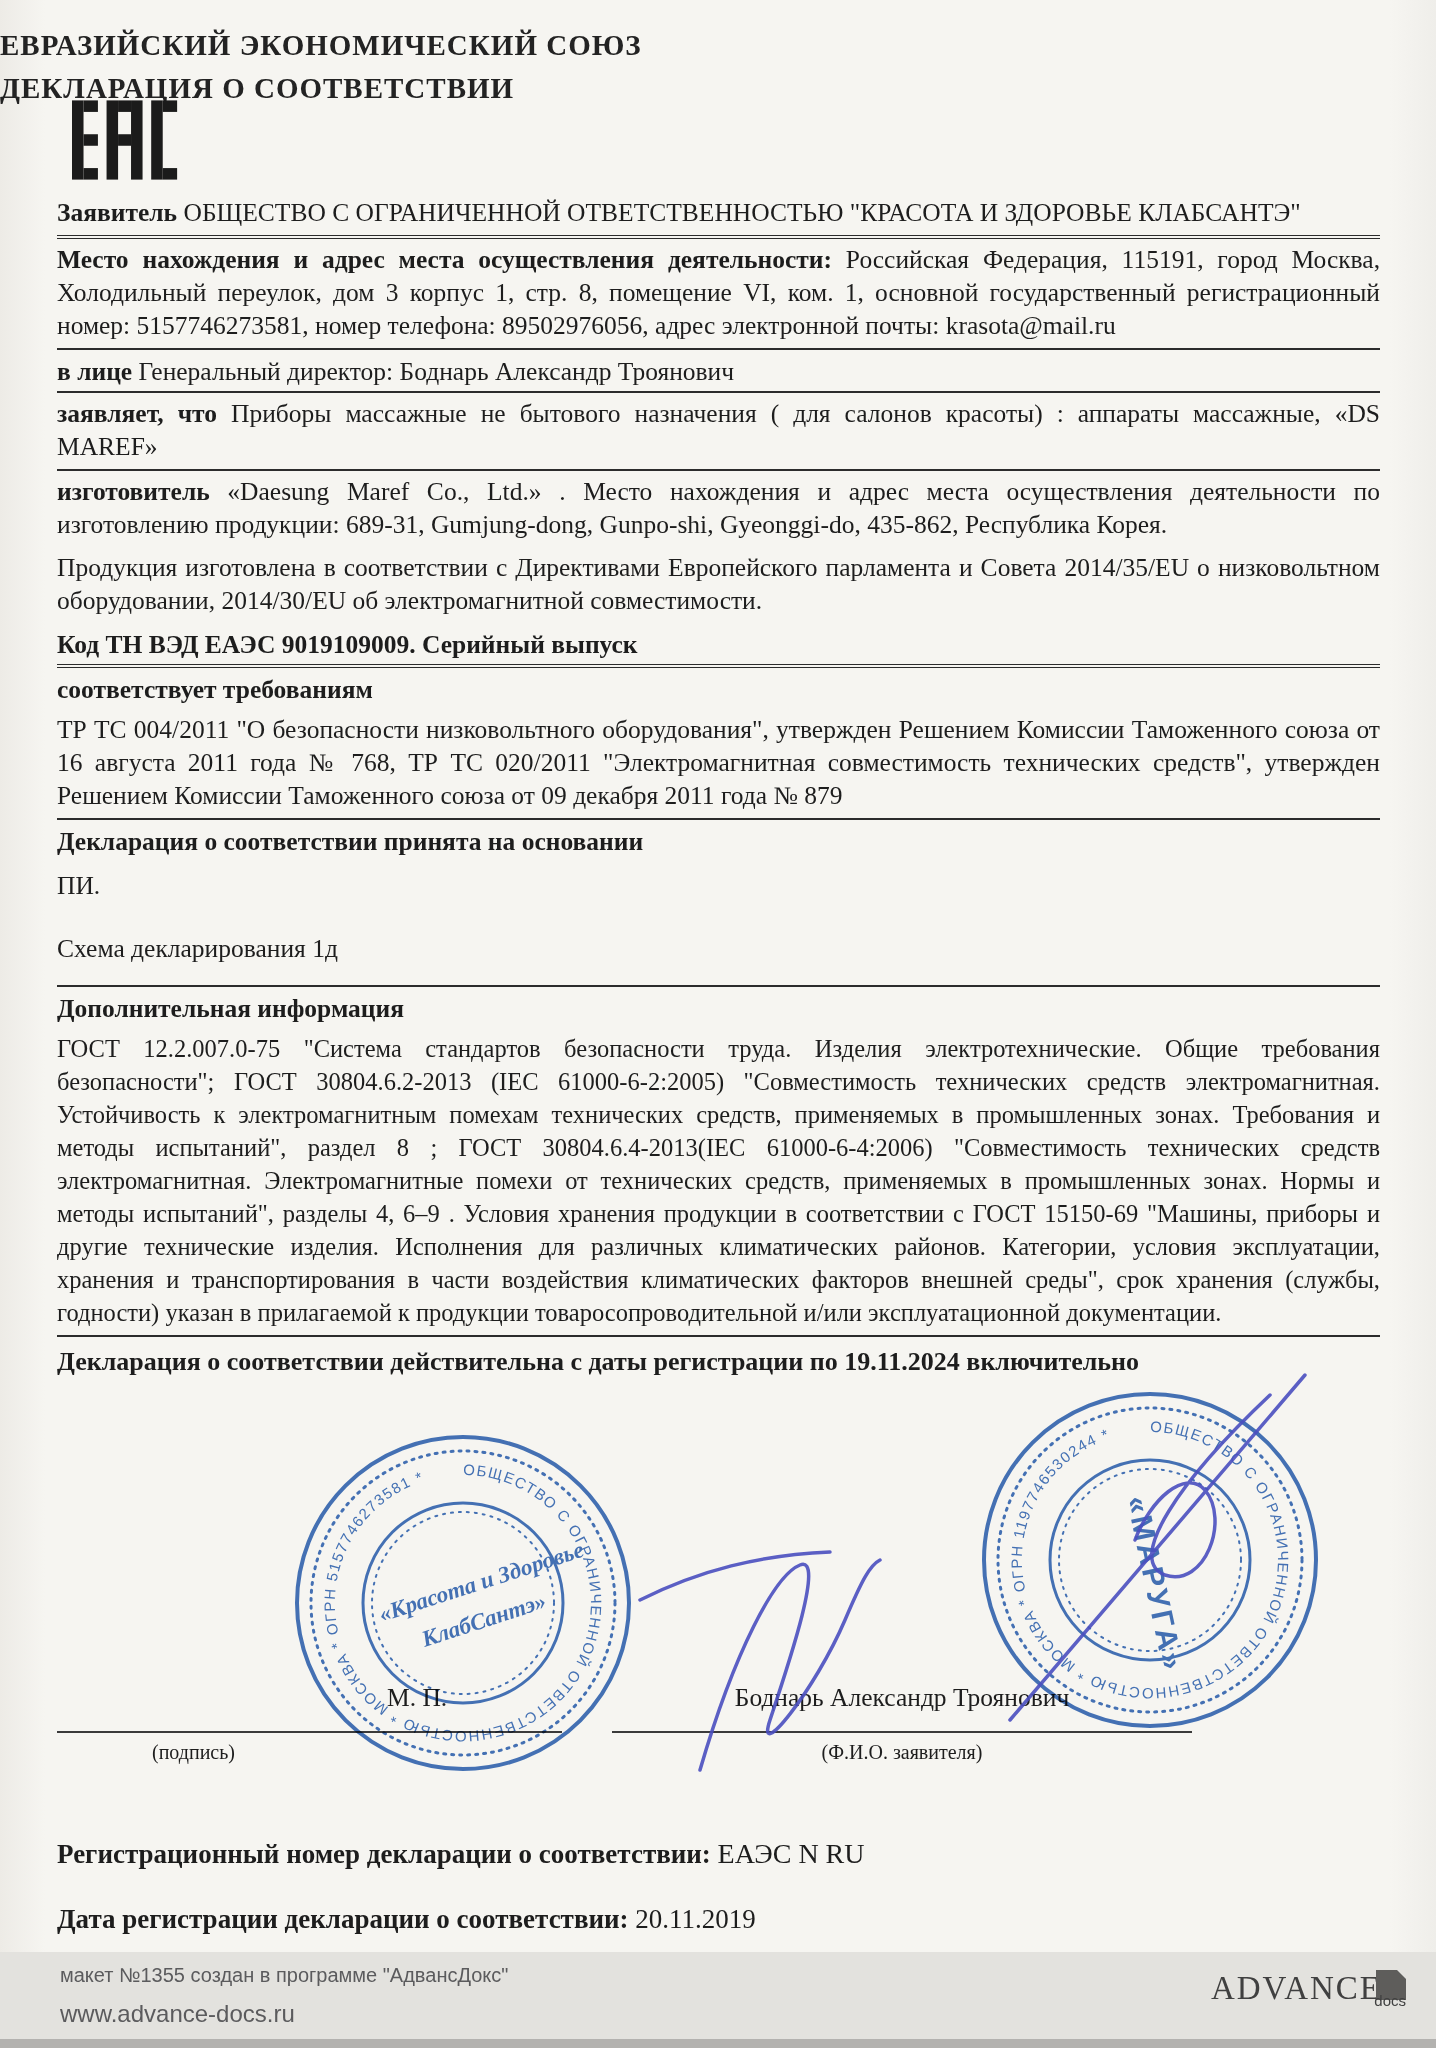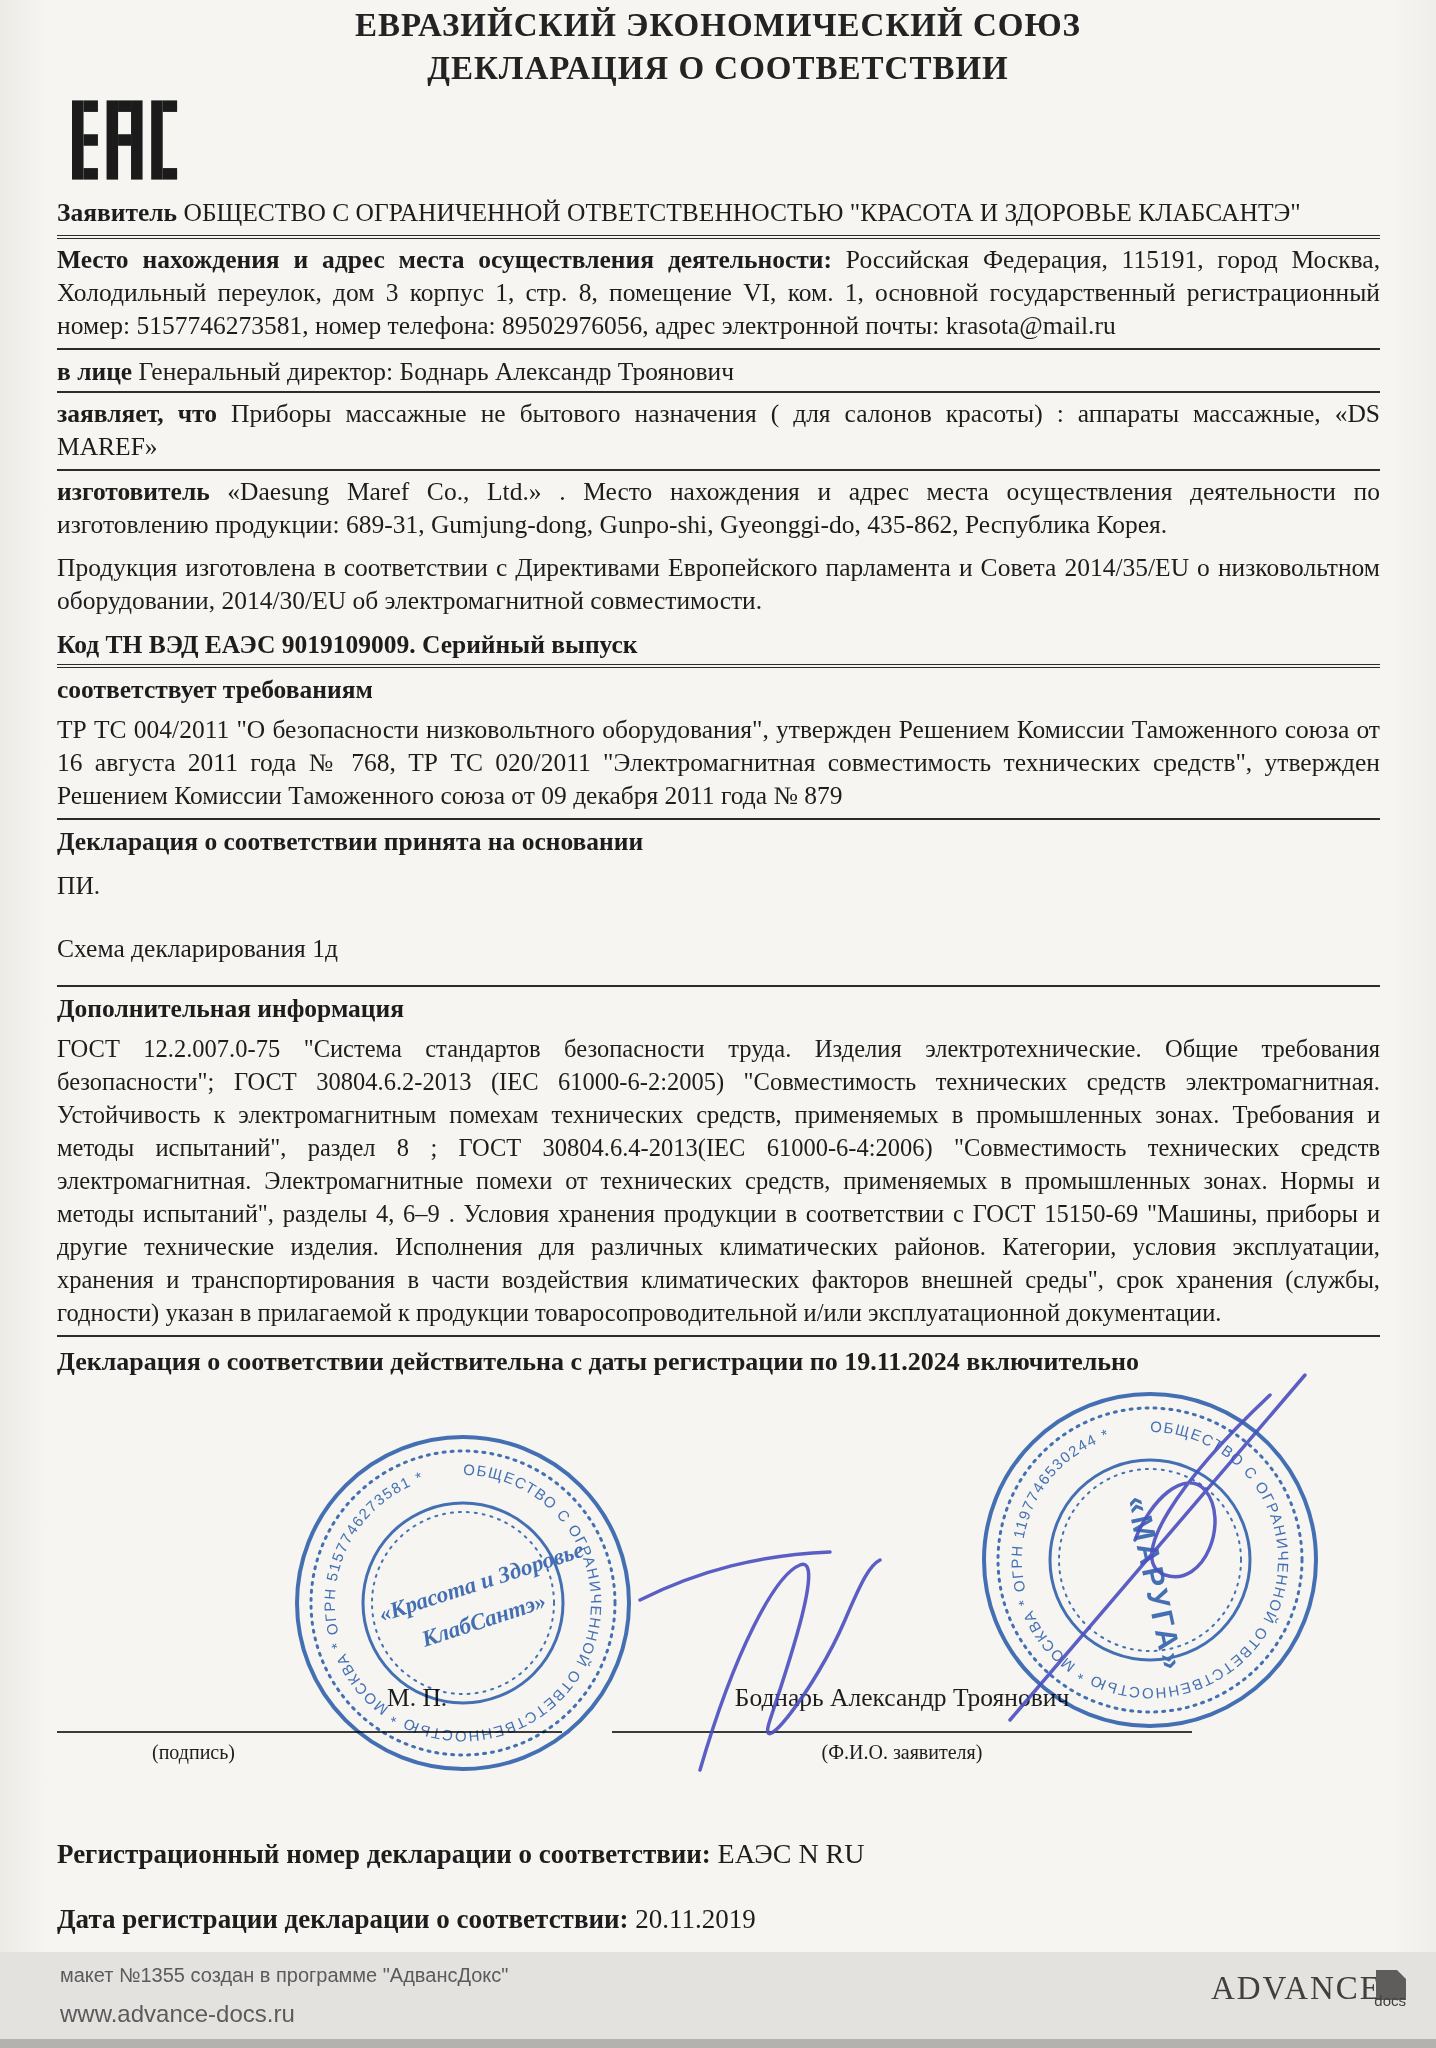--- a/index.html
+++ b/index.html
@@ -1,22 +1,22 @@
 <!DOCTYPE html>
 <html><head>
 <meta charset="utf-8">
 <style>
   html,body{margin:0;padding:0;background:#888;}
   .page{
     position:relative;width:1436px;height:2048px;margin:0 auto;
     background:linear-gradient(90deg,#edebe6 0,#f6f5f1 45px,#f6f5f1 1390px,#efeeea 1436px);
     font-family:"Liberation Serif",serif;color:#1d1d1d;overflow:hidden;
   }
-  .doc-header{padding-top:4px;text-align:center;font-weight:bold;
-    font-size:33px;line-height:43px;letter-spacing:1px;color:#232323;}
+  .doc-header{padding-top:24px;font-weight:bold;
+    font-size:29px;line-height:43px;letter-spacing:1px;color:#232323;}
   .eac-logo{position:absolute;left:72px;top:92px;}
   .content{position:absolute;top:192px;left:57px;width:1323px;
     font-size:25.5px;line-height:33px;text-align:justify;}
   .sec{margin:0;padding:4px 0 6px;}
   .sec strong{font-weight:bold;}
   .rule1{border-bottom:2px solid #2c2c2c;}
   .rule2{border-bottom:4px double #2c2c2c;}
   .sec-head{padding:5px 0 3px;text-align:left;}
   .sec-pi{padding:8px 0 26px;text-align:left;}
   .sec-scheme{padding:4px 0 20px;text-align:left;}

